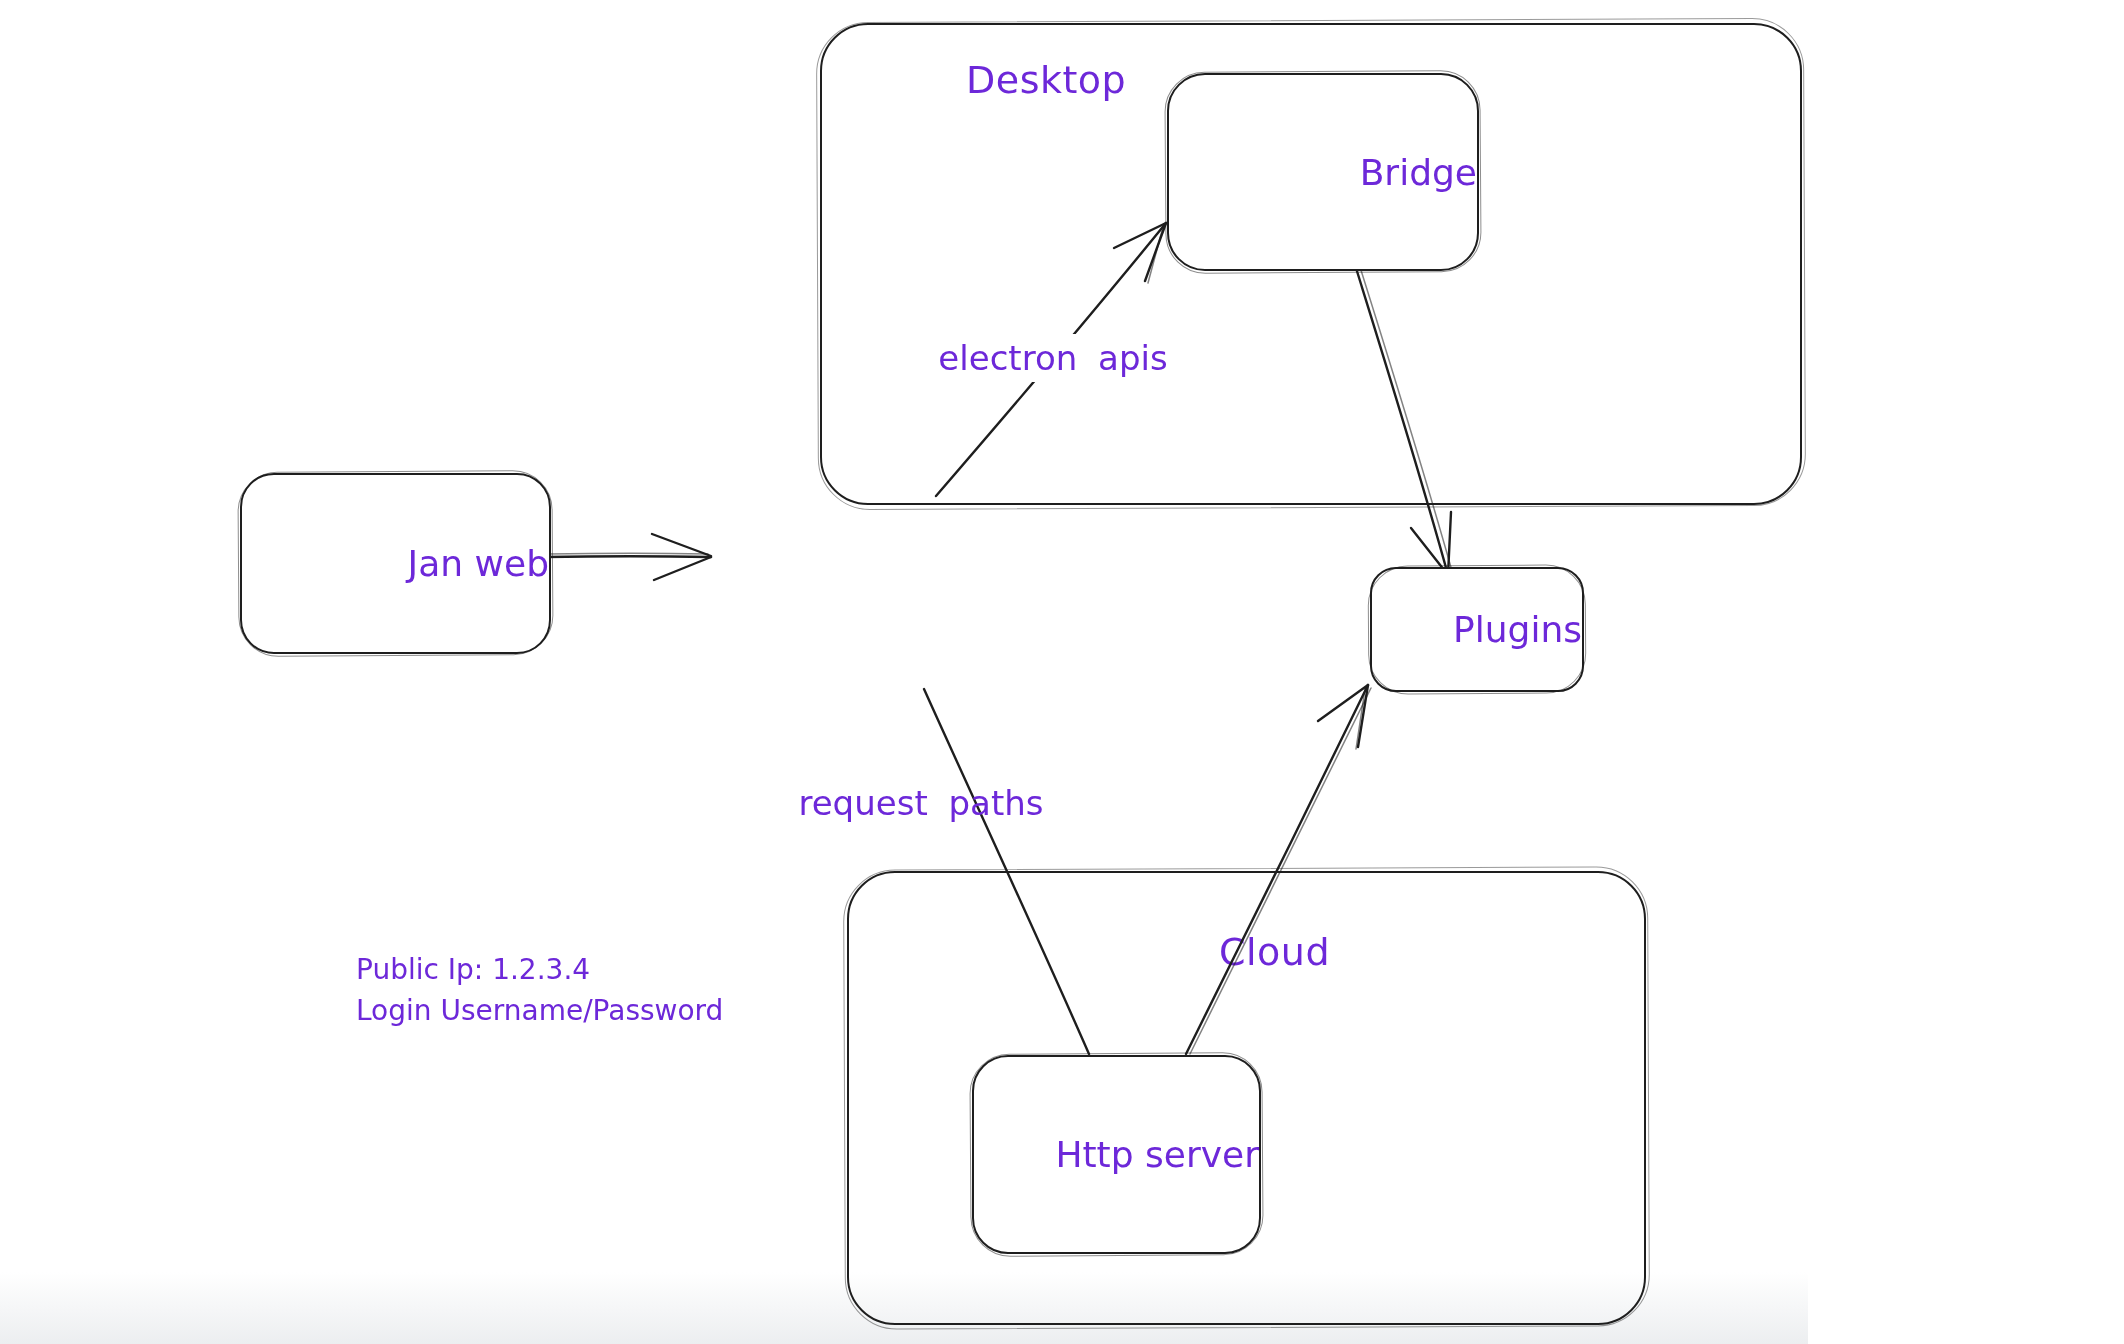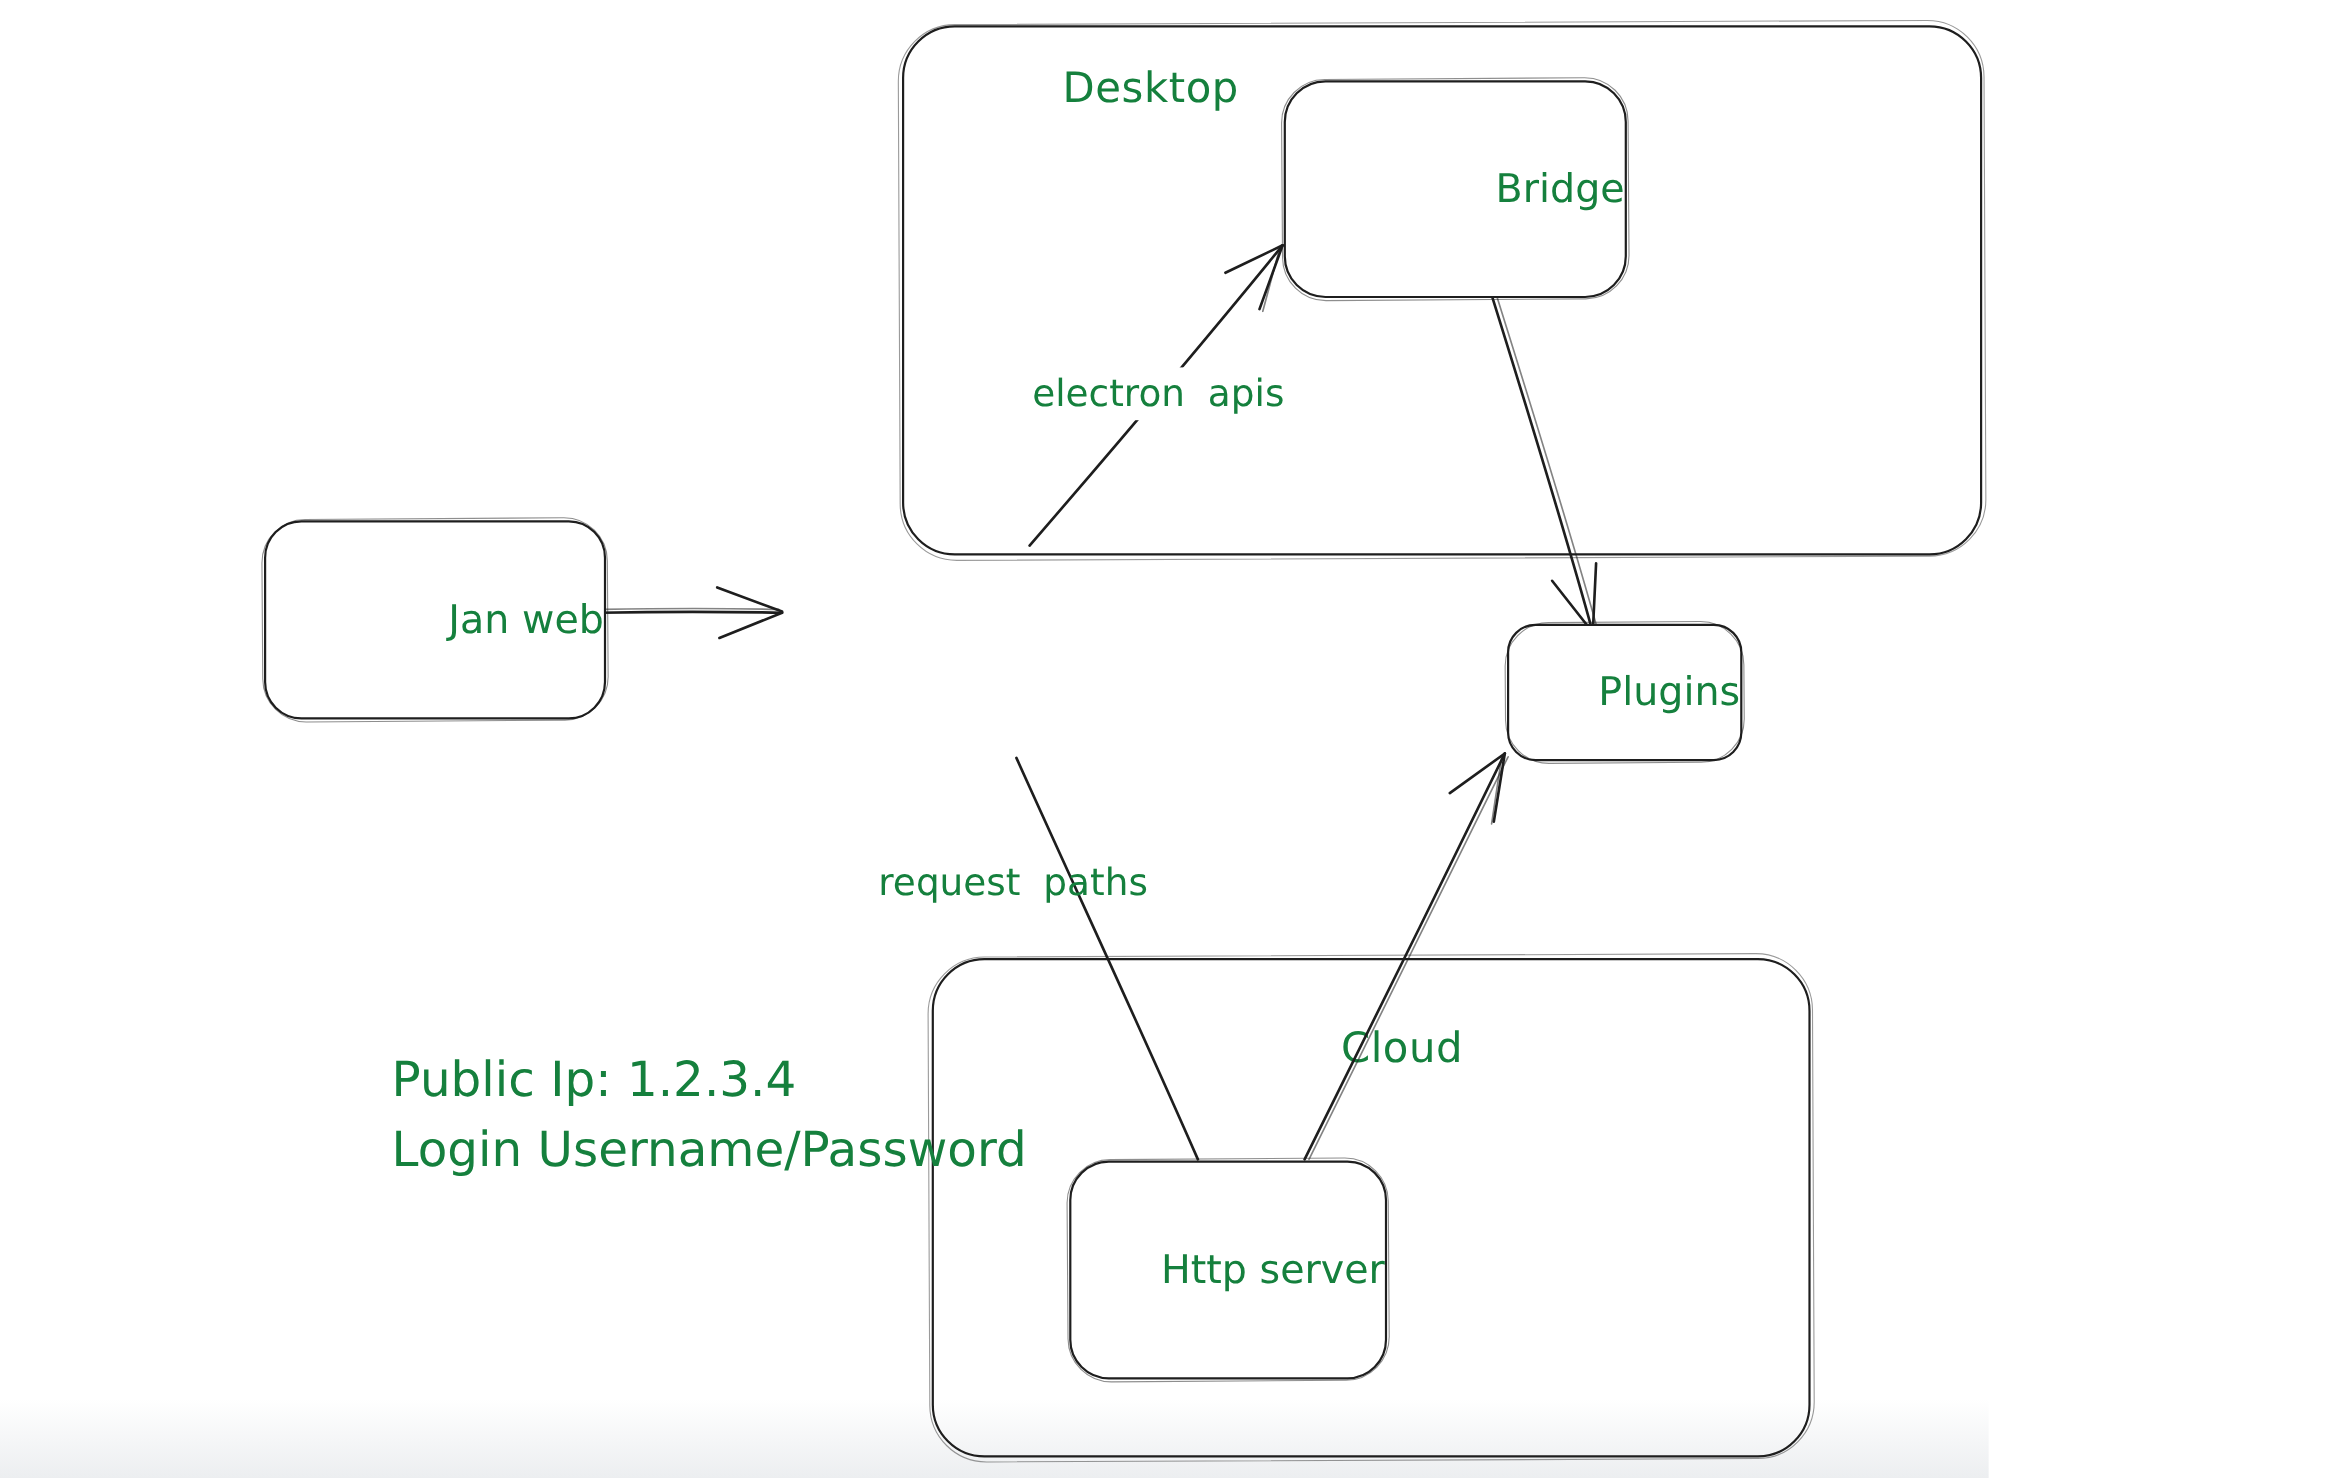--- a/index.html
+++ b/index.html
@@ -1,21 +1,21 @@
 <!DOCTYPE html>
 <html><head>
 <meta charset="utf-8">
 <style>
   html,body{margin:0;padding:0;background:#ffffff;}
   .canvas{
     position:relative;
     width:1808px;height:1344px;
     background:#ffffff;
     font-family:"DejaVu Sans", sans-serif;
-    color:#15803d;
+    color:#6d28d9;
     overflow:hidden;
   }
   
   .group{
     position:absolute;
     border:2.2px solid #1e1e1e;
     border-radius:48px;
     background:transparent;
   }
   .group::after{
@@ -82,21 +82,21 @@
     word-spacing:10px;
   }
   .edge-label.boxed{
     background:#ffffff;
     padding:4px 12px;
   }
   
   .annotation{
     position:absolute;
     left:356px;top:950px;
-    font-size:44px;
+    font-size:28px;
     line-height:1.45;
     white-space:nowrap;
     z-index:1;
   }
   
   .bottom-fade{
     position:absolute;
     left:0;bottom:0;
     width:100%;height:72px;
     background:linear-gradient(180deg, rgba(236,238,240,0) 0%, #eceef0 100%);

